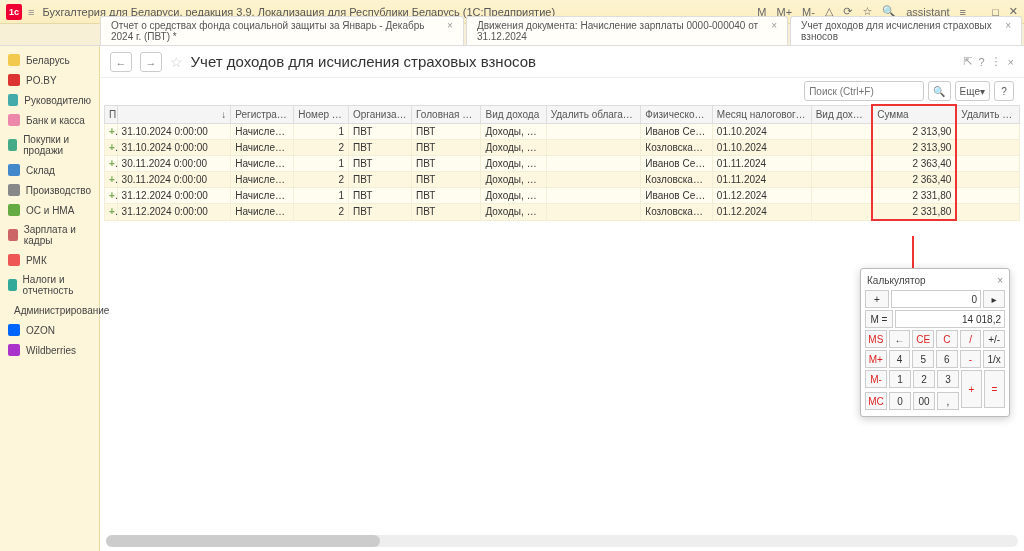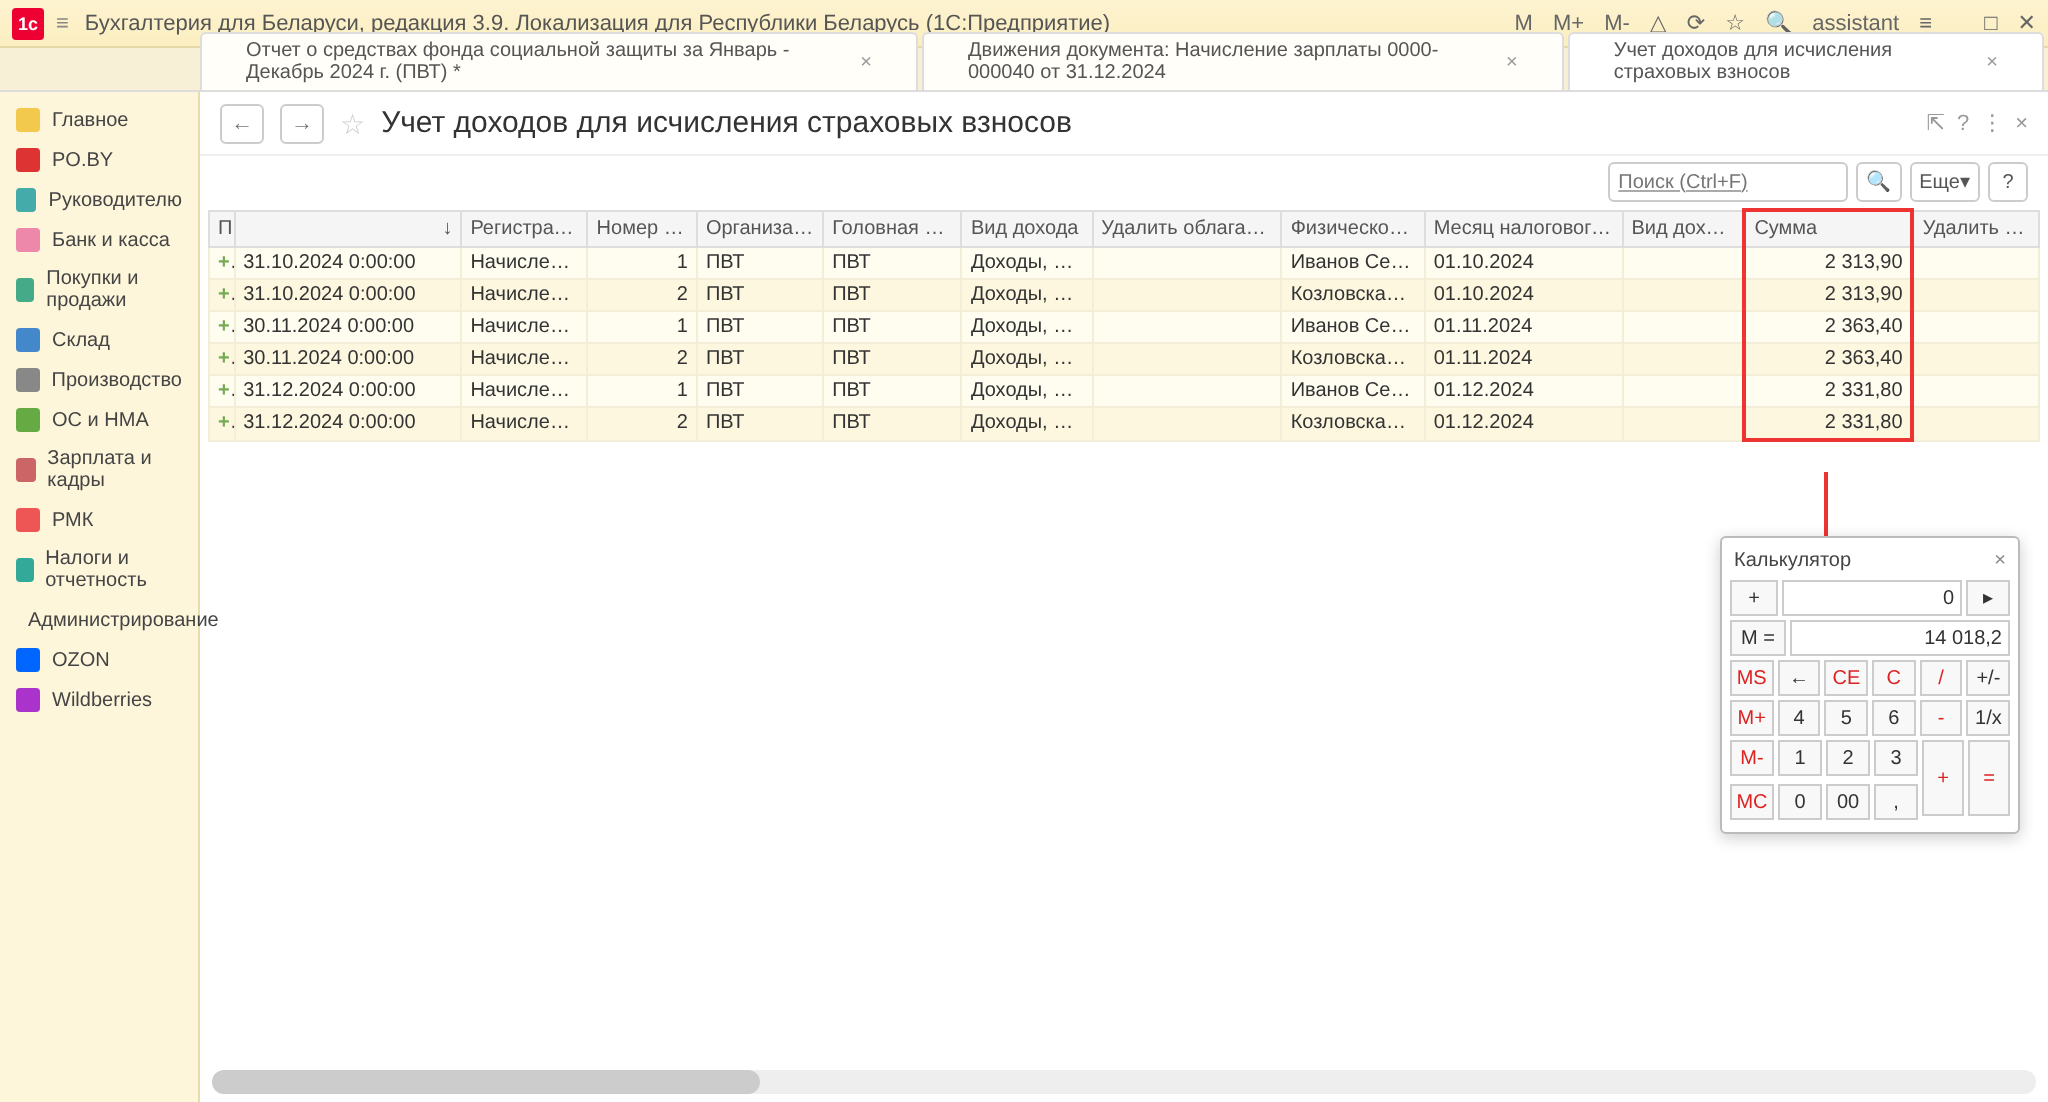--- a/index.html
+++ b/index.html
@@ -4,36 +4,36 @@
 <style>
   * { box-sizing: border-box; margin: 0; padding: 0; font-family: Arial, sans-serif; }
   body { width: 1024px; height: 551px; background: #fff; font-size: 11px; color: #333; overflow: hidden; position: relative; }
   .titlebar { height: 24px; background: linear-gradient(#fdf3d0,#fbeec0); display: flex; align-items: center; padding: 0 6px; border-bottom: 1px solid #e5d9a8; }
   .titlebar .logo { width: 16px; height: 16px; background: #e03; border-radius: 2px; margin-right: 6px; display:flex; align-items:center; justify-content:center; color:#fff; font-size:9px; font-weight:bold;}
   .titlebar .ham { margin-right:8px; cursor:pointer; color:#888;}
   .titlebar .title { color: #555; font-size: 11px; flex:1;}
   .titlebar .right { display:flex; gap:10px; align-items:center; color:#666;}
   .titlebar .right span { cursor:pointer; font-size:11px;}
   .tabbar { height: 22px; background: #f7f0d6; display:flex; align-items:flex-end; padding-left: 100px; border-bottom:1px solid #ddd;}
-  .tab { padding: 3px 22px; font-size:10px; background:#fffef9; border:1px solid #ddd; border-bottom:none; margin-right:2px; display:flex; align-items:center; gap:5px; border-radius:3px 3px 0 0; color:#555; cursor:pointer;}
+  .tab { padding: 3px 10px; font-size:10px; background:#fffef9; border:1px solid #ddd; border-bottom:none; margin-right:2px; display:flex; gap:5px; border-radius:3px 3px 0 0; color:#555; cursor:pointer;}
   .tab.active { background:#fff;}
   .tab .x { color:#999; font-size:10px;}
   .main { display:flex; height: calc(100% - 46px);}
   .sidebar { width: 100px; background: #fef6db; border-right:1px solid #e8dca8; padding-top:4px;}
   .side-item { display:flex; align-items:center; gap:6px; padding: 4px 8px; font-size:10px; color:#444; cursor:pointer;}
   .side-item .ic { width:12px; height:12px; display:inline-block; border-radius:2px;}
   .content { flex:1; display:flex; flex-direction:column; position:relative;}
   .header-row { height:32px; display:flex; align-items:center; padding: 0 10px; gap:8px; border-bottom:1px solid #eee;}
   .nav-btn { width:22px; height:20px; border:1px solid #ccc; background:#fff; border-radius:3px; display:flex; align-items:center; justify-content:center; color:#777; cursor:pointer;}
   .star { color:#ccc; font-size:14px; cursor:pointer;}
   .page-title { font-size:15px; color:#333;}
   .header-right { margin-left:auto; display:flex; gap:6px; align-items:center; color:#999;}
   .header-right span{cursor:pointer;}
   .toolbar { height:26px; display:flex; align-items:center; justify-content:flex-end; padding: 0 10px; gap:4px;}
-  .search-box { width:120px; height:20px; border:1px solid #ccc; border-radius:3px; padding:0 4px; font-size:10px; color:#aaa;text-decoration:underline;}
+  .search-box { width:120px; height:20px; border:1px solid #ccc; border-radius:3px; padding:0 4px; font-size:10px; color:#aaa;}
   .tbtn { height:20px; min-width:20px; border:1px solid #ccc; border-radius:3px; background:#fff; display:flex; align-items:center; justify-content:center; padding:0 4px; font-size:10px; color:#555; cursor:pointer;}
   .table-wrap { flex:1; overflow:auto; position:relative; padding: 0 4px;}
   table { width:100%; border-collapse:collapse; table-layout:fixed;}
   th { background:#f5f5f5; border:1px solid #ddd; font-weight:normal; font-size:10px; color:#555; padding:3px 4px; text-align:left; white-space:nowrap; overflow:hidden; text-overflow:ellipsis;}
   td { border:1px solid #f3eed8; font-size:10px; padding:2px 4px; white-space:nowrap; overflow:hidden; text-overflow:ellipsis; background:#fffdf0;}
   tr:nth-child(even) td { background:#fdf7e0;}
   td.num { text-align:right;}
   .mark { color:#7a5; font-weight:bold; padding-right:4px;}
   .sum-col { border-left:2px solid #e33 !important; border-right:2px solid #e33 !important;}
   th.sum-col { border-top:2px solid #e33 !important;}
@@ -92,21 +92,21 @@
     <span>Учет доходов для исчисления страховых взносов</span>
     <span class="x">×</span>
   </div>
 </div>
 
 <div class="main">
 
   <div class="sidebar" id="sidebar">
       <div class="side-item">
         <span class="ic" style="background:#f2c94c"></span>
-        <span>Главное</span>
+        <span>Беларусь</span>
       </div>
       <div class="side-item">
         <span class="ic" style="background:#d33"></span>
         <span>PO.BY</span>
       </div>
       <div class="side-item">
         <span class="ic" style="background:#4aa"></span>
         <span>Руководителю</span>
       </div>
       <div class="side-item">

